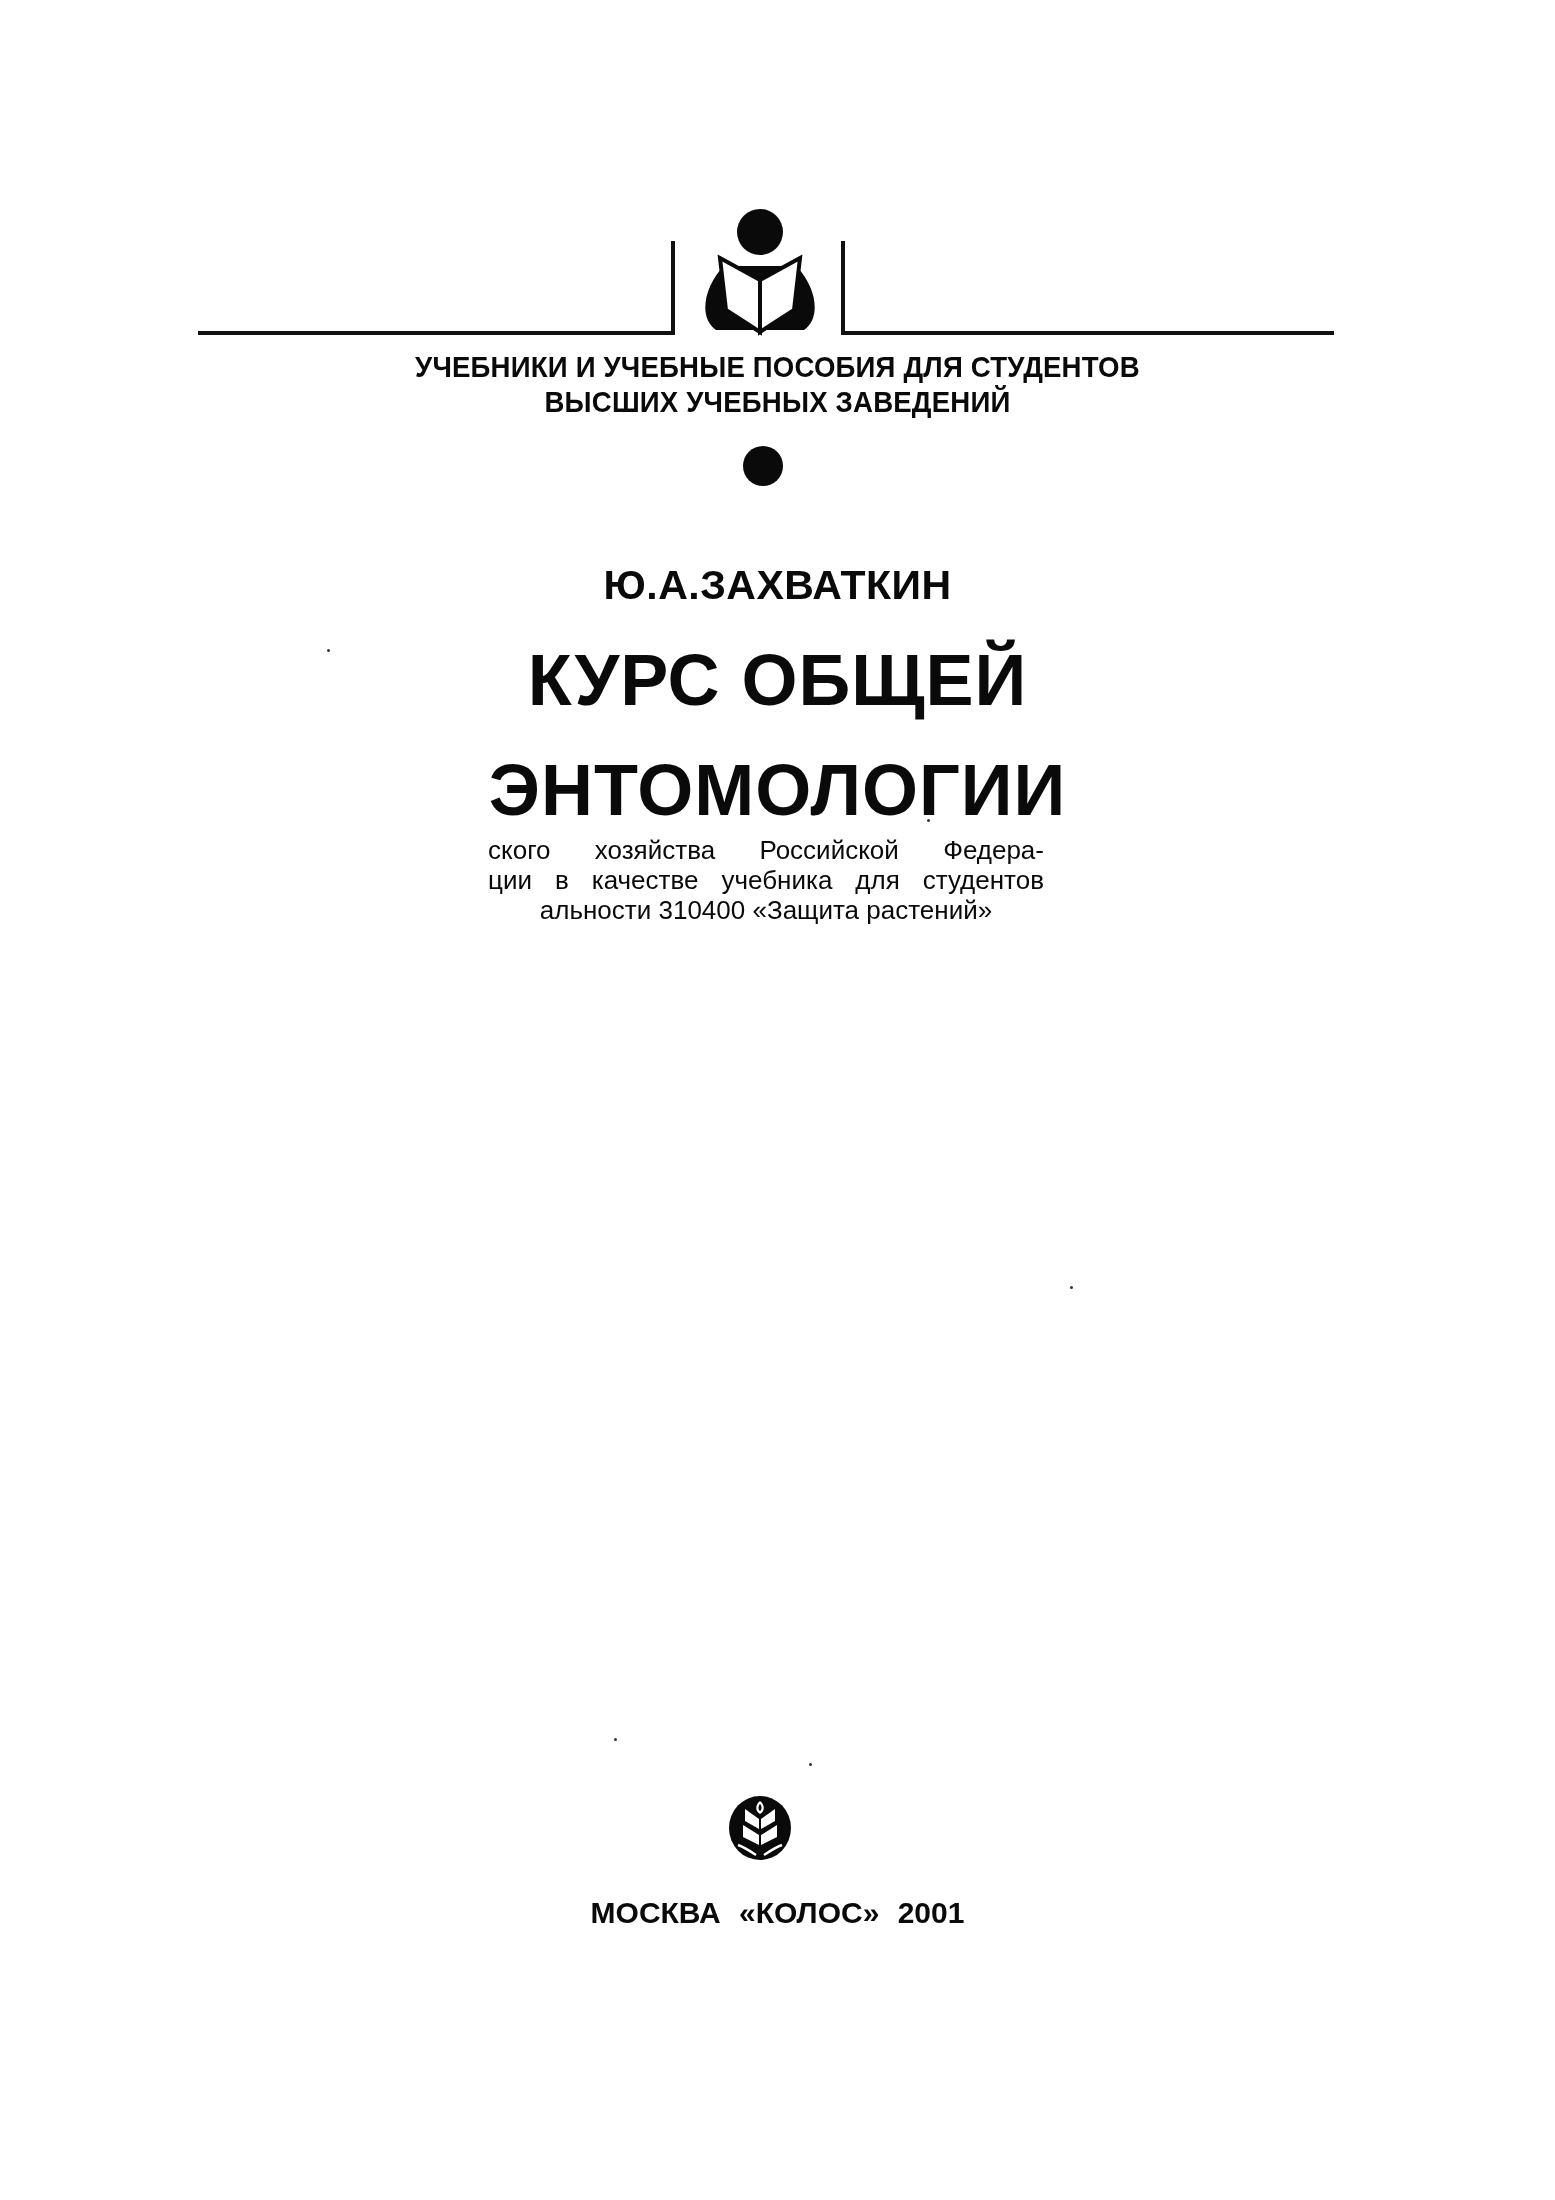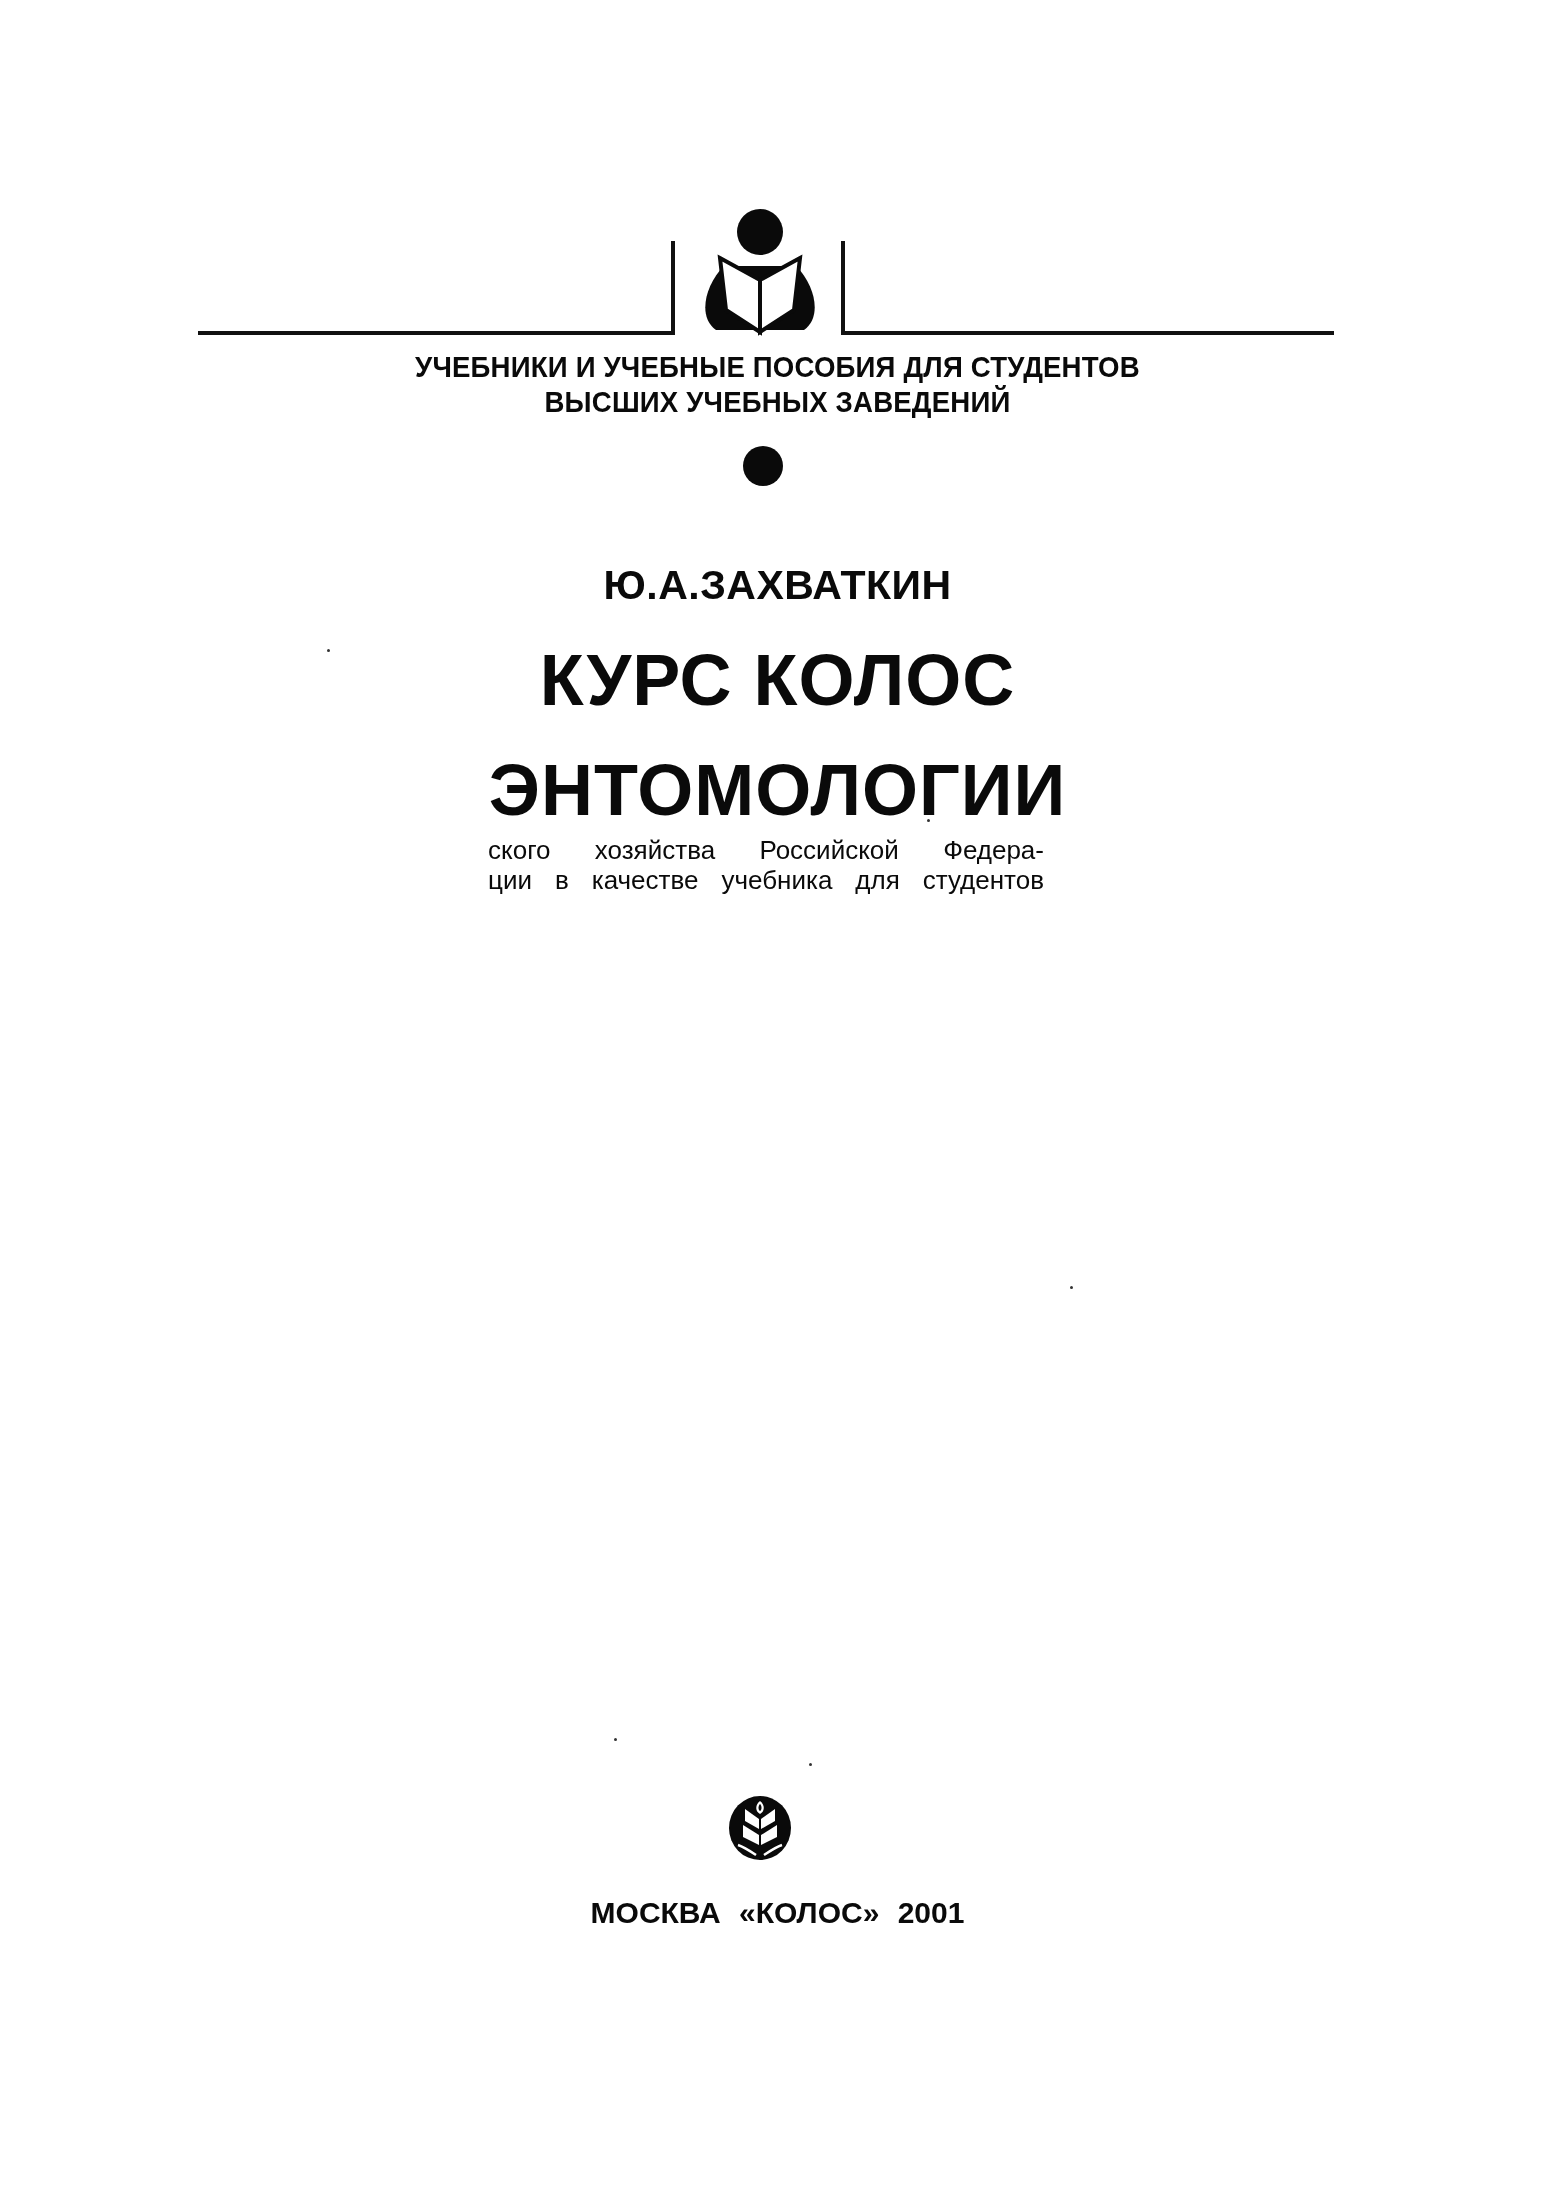--- a/index.html
+++ b/index.html
@@ -151,26 +151,27 @@
   </svg>
 </div>
 
 <div class="series-text" style="top:350px;">УЧЕБНИКИ И УЧЕБНЫЕ ПОСОБИЯ ДЛЯ СТУДЕНТОВ</div>
 <div class="series-text" style="top:385px;">ВЫСШИХ УЧЕБНЫХ ЗАВЕДЕНИЙ</div>
 
 <div class="dot"></div>
 
 <div class="author">Ю.А.ЗАХВАТКИН</div>
 
-<div class="title-line" style="top:644px;">КУРС КОЛОС</div>
+<div class="title-line" style="top:644px;">КУРС ОБЩЕЙ</div>
 <div class="title-line" style="top:754px;">ЭНТОМОЛОГИИ</div>
 
 <div class="recommendation">
   <span class="rec-line">ского хозяйства Российской Федера-</span>
   <span class="rec-line">ции в качестве учебника для студентов</span>
+  <span class="rec-line last">альности 310400 «Защита растений»</span>
 </div>
 
 <div class="publisher-logo">
   <svg width="64" height="66" viewBox="0 0 64 66" xmlns="http://www.w3.org/2000/svg">
     <ellipse cx="32" cy="33" rx="31" ry="32" fill="#0a0a0a"></ellipse>
 
     <path d="M17 14 L 31 24 L 31 34 L 17 26 Z" fill="#ffffff"></path>
     <path d="M47 14 L 33 24 L 33 34 L 47 26 Z" fill="#ffffff"></path>
     <path d="M15 30 L 31 40 L 31 50 L 15 42 Z" fill="#ffffff"></path>
     <path d="M49 30 L 33 40 L 33 50 L 49 42 Z" fill="#ffffff"></path>

